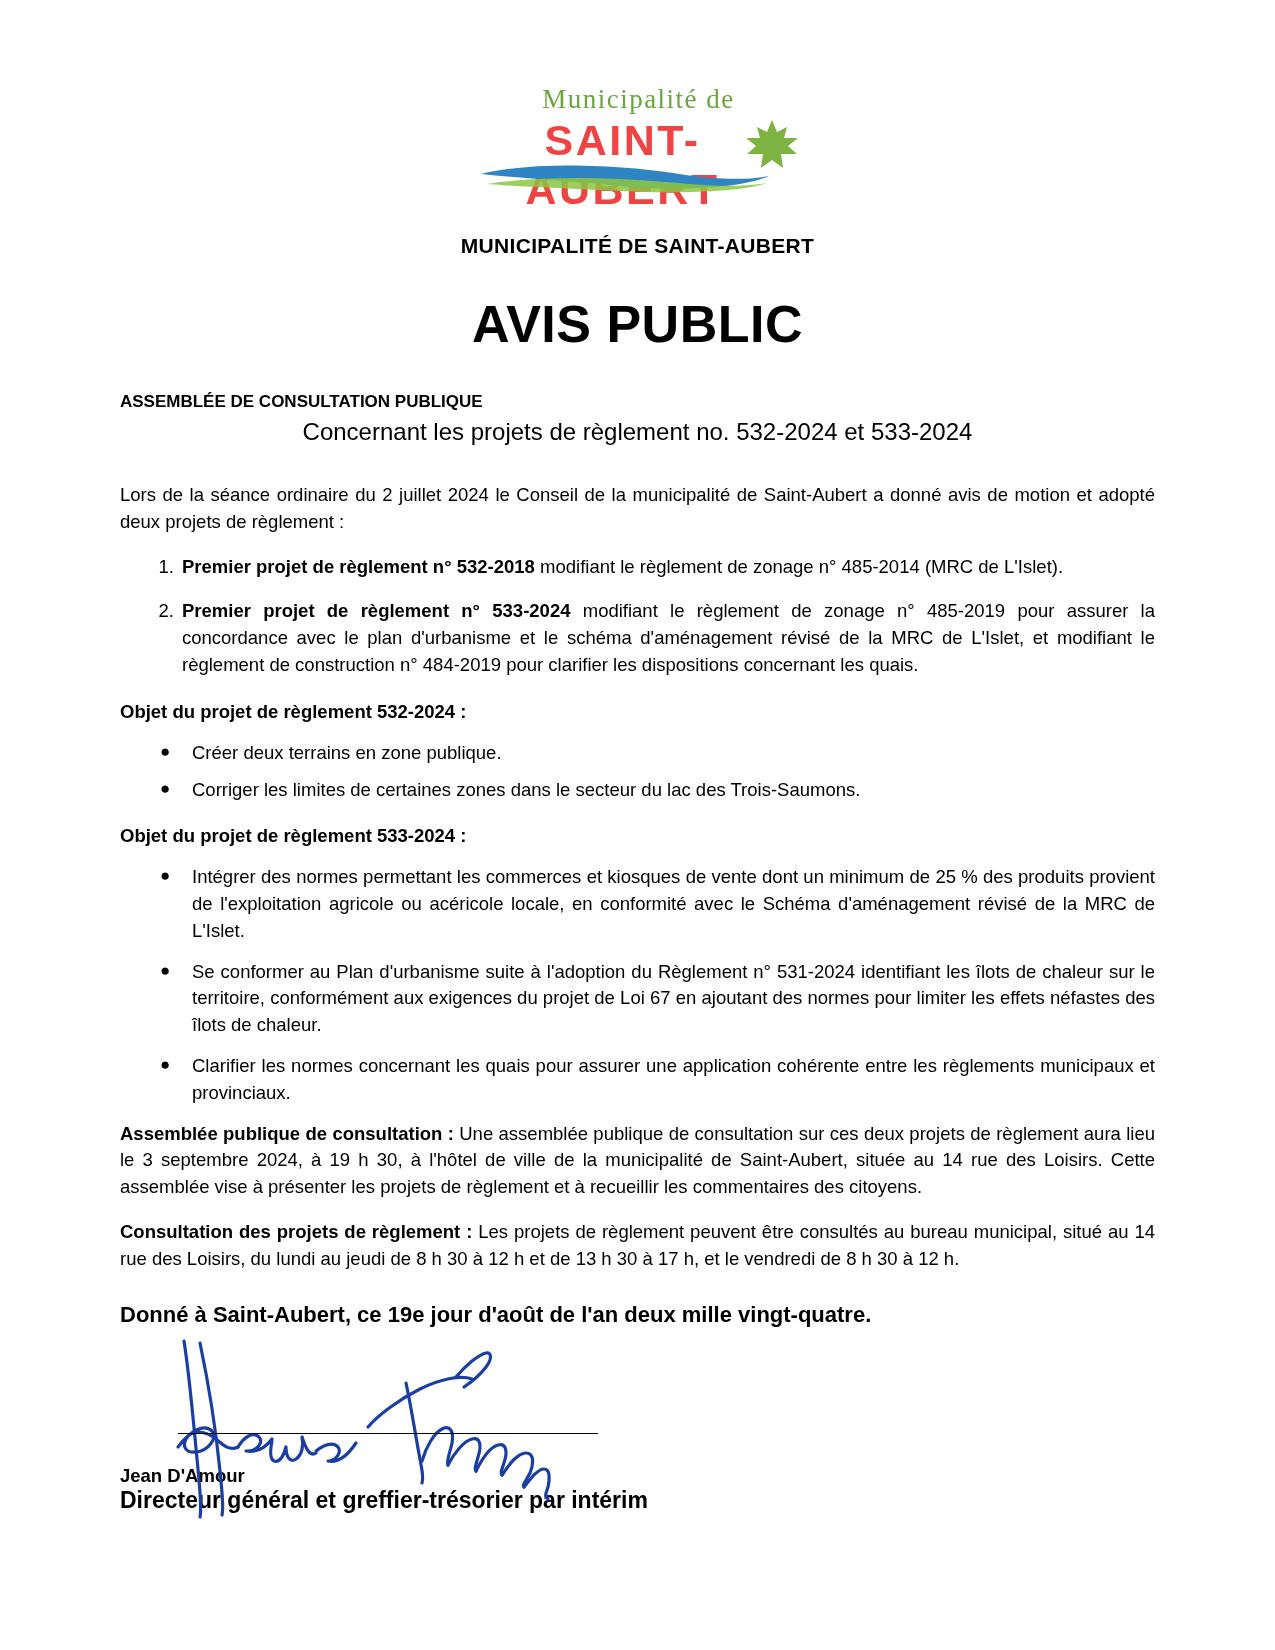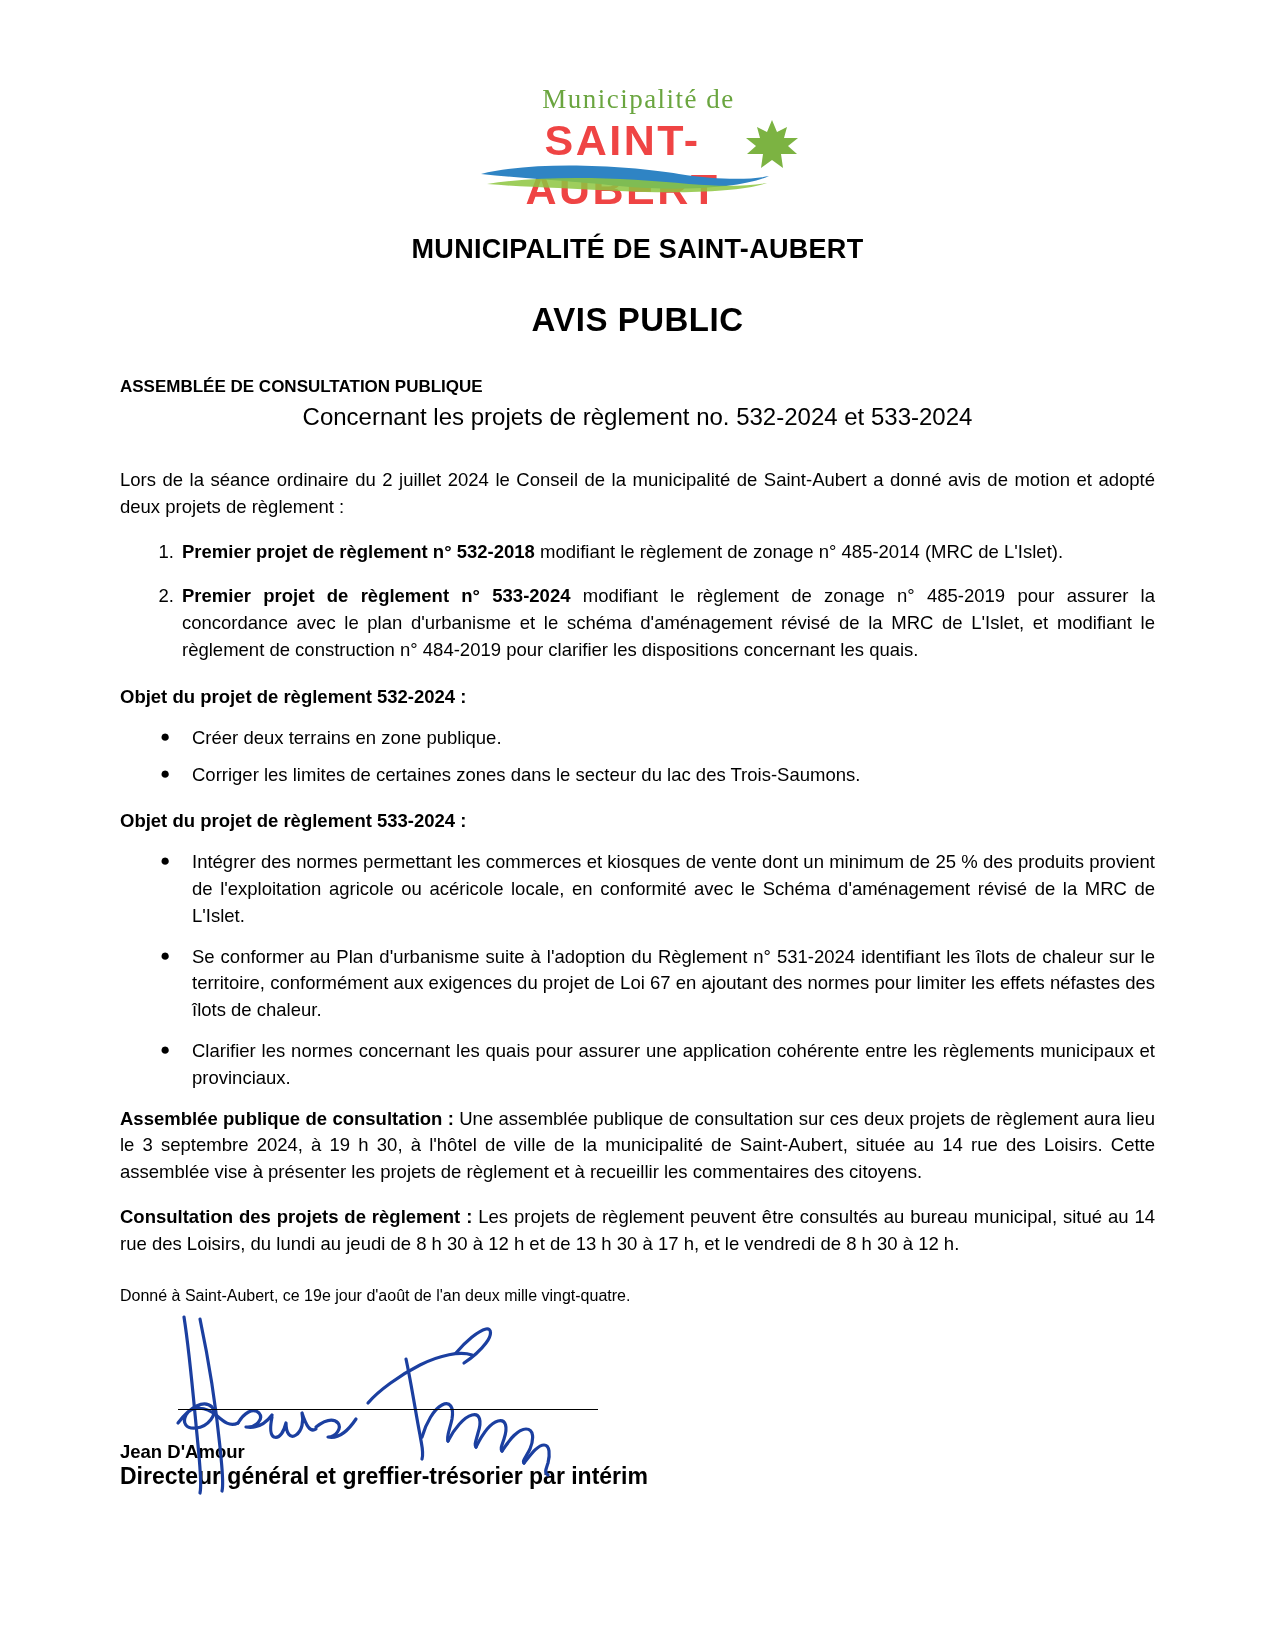--- a/index.html
+++ b/index.html
@@ -72,28 +72,28 @@
     right: 2px;
     top: 38px;
     width: 58px;
     height: 52px;
   }
 
   
   .muni-title {
     text-align: center;
     font-weight: bold;
-    font-size: 27px;
+    font-size: 21px;
     letter-spacing: 0.3px;
     margin-bottom: 36px;
   }
   .avis-public {
     text-align: center;
     font-weight: bold;
-    font-size: 33px;
+    font-size: 52px;
     letter-spacing: 0.5px;
     margin-bottom: 38px;
   }
   .assemblee-title {
     text-align: left;
     font-weight: bold;
     font-size: 17px;
     margin-bottom: 6px;
   }
   .assemblee-sub {
@@ -149,22 +149,22 @@
   .ul-list > li .bullet {
     position: absolute;
     left: -32px;
     top: 0;
     font-size: 17px;
   }
   .tight > li { margin-bottom: 10px; }
   strong { font-weight: bold; }
 
   .donne {
-    font-weight: normal;
-    font-size: 16px;
+    font-weight: bold;
+    font-size: 22px;
     margin-top: 26px;
     margin-bottom: 0;
   }
 
   
   .sig-area {
     position: relative;
     height: 128px;
     margin-top: 6px;
   }

